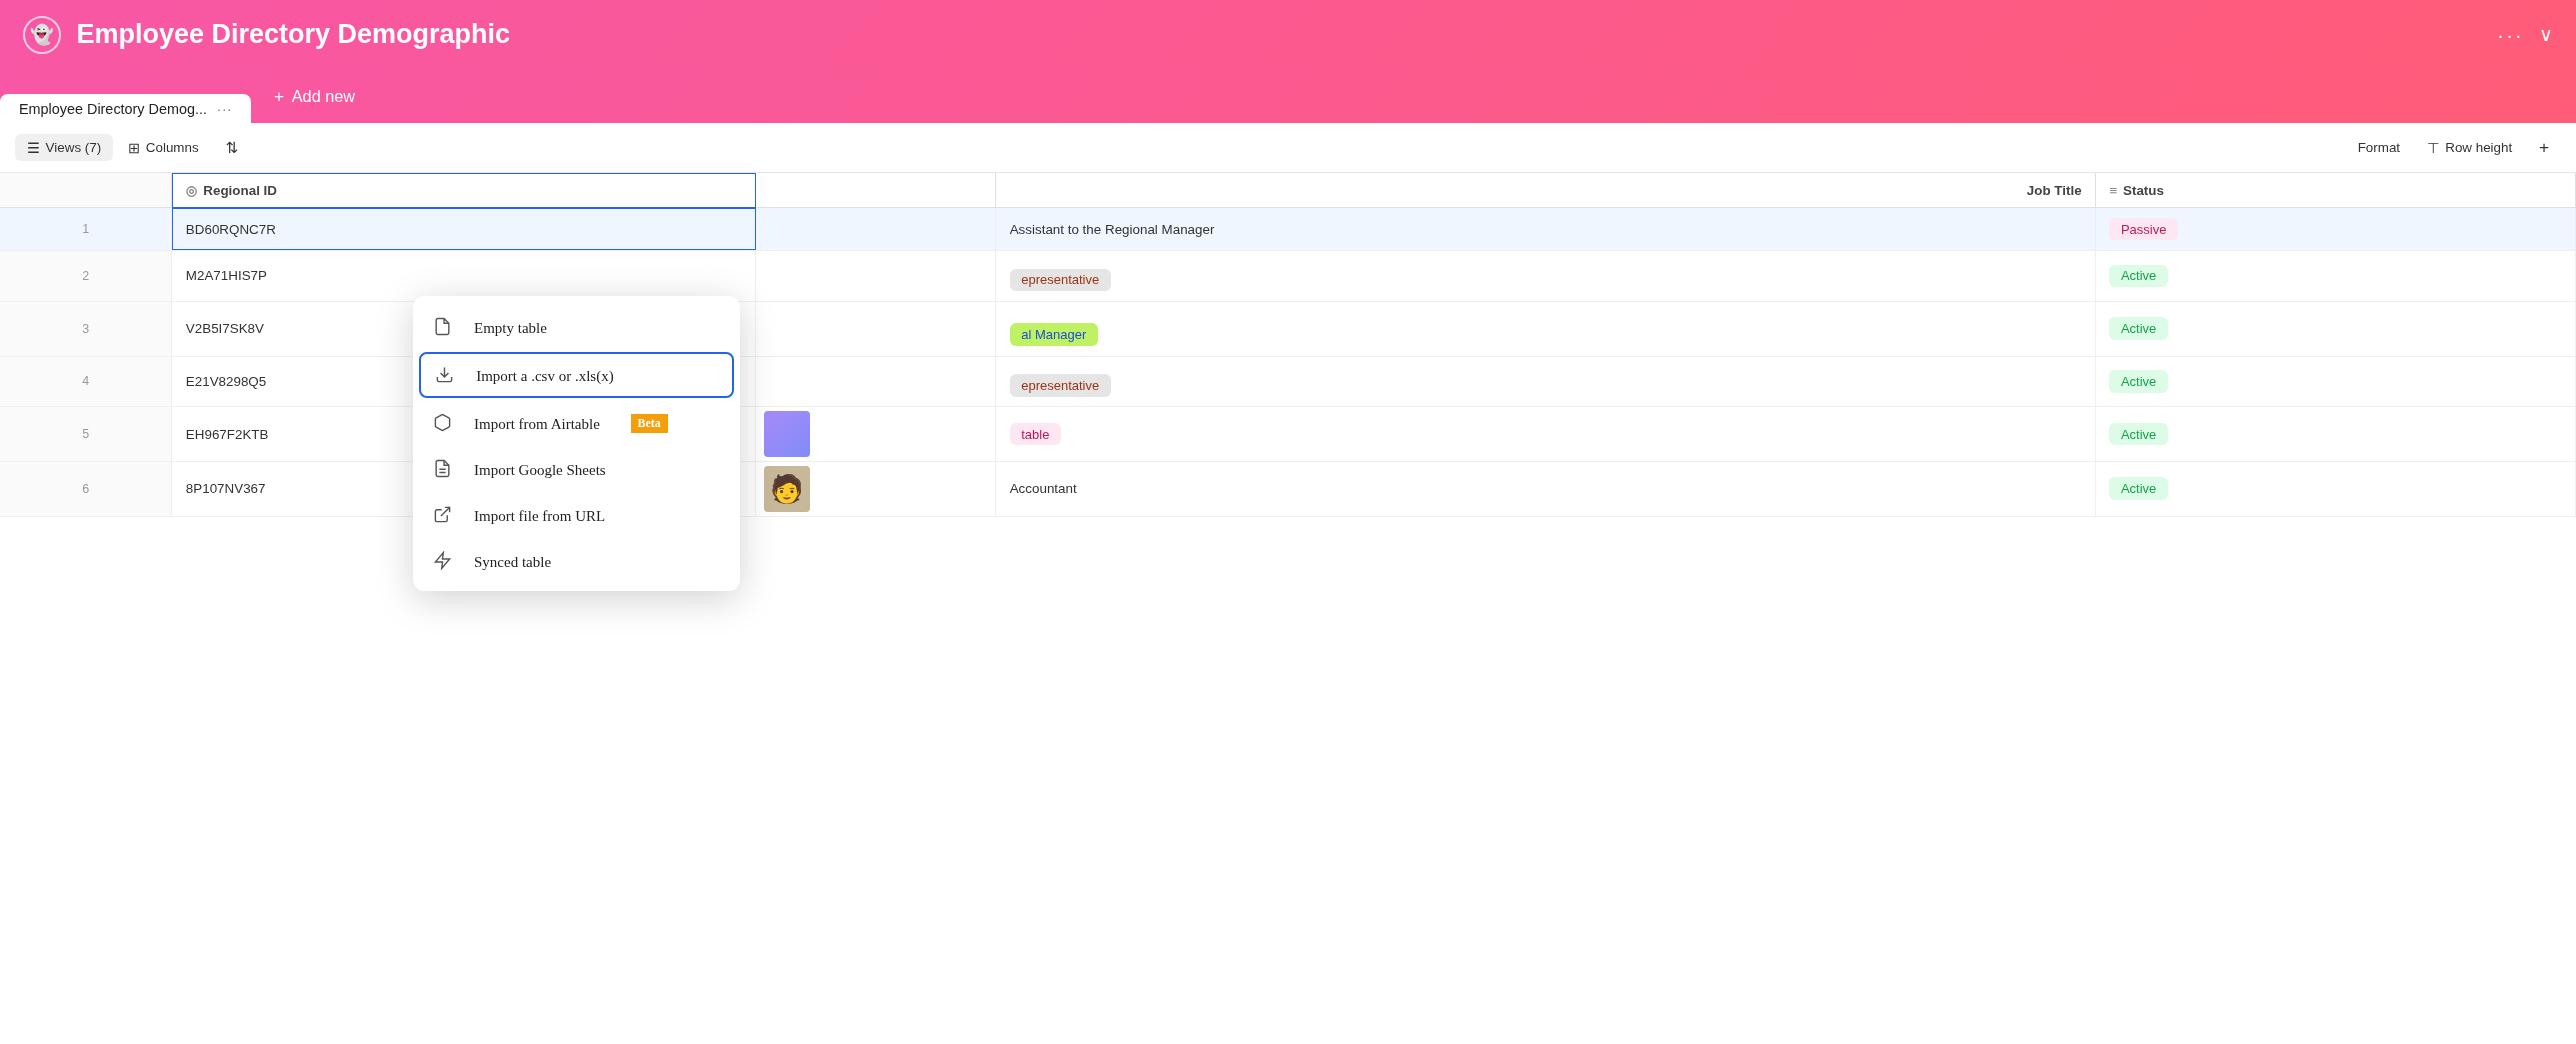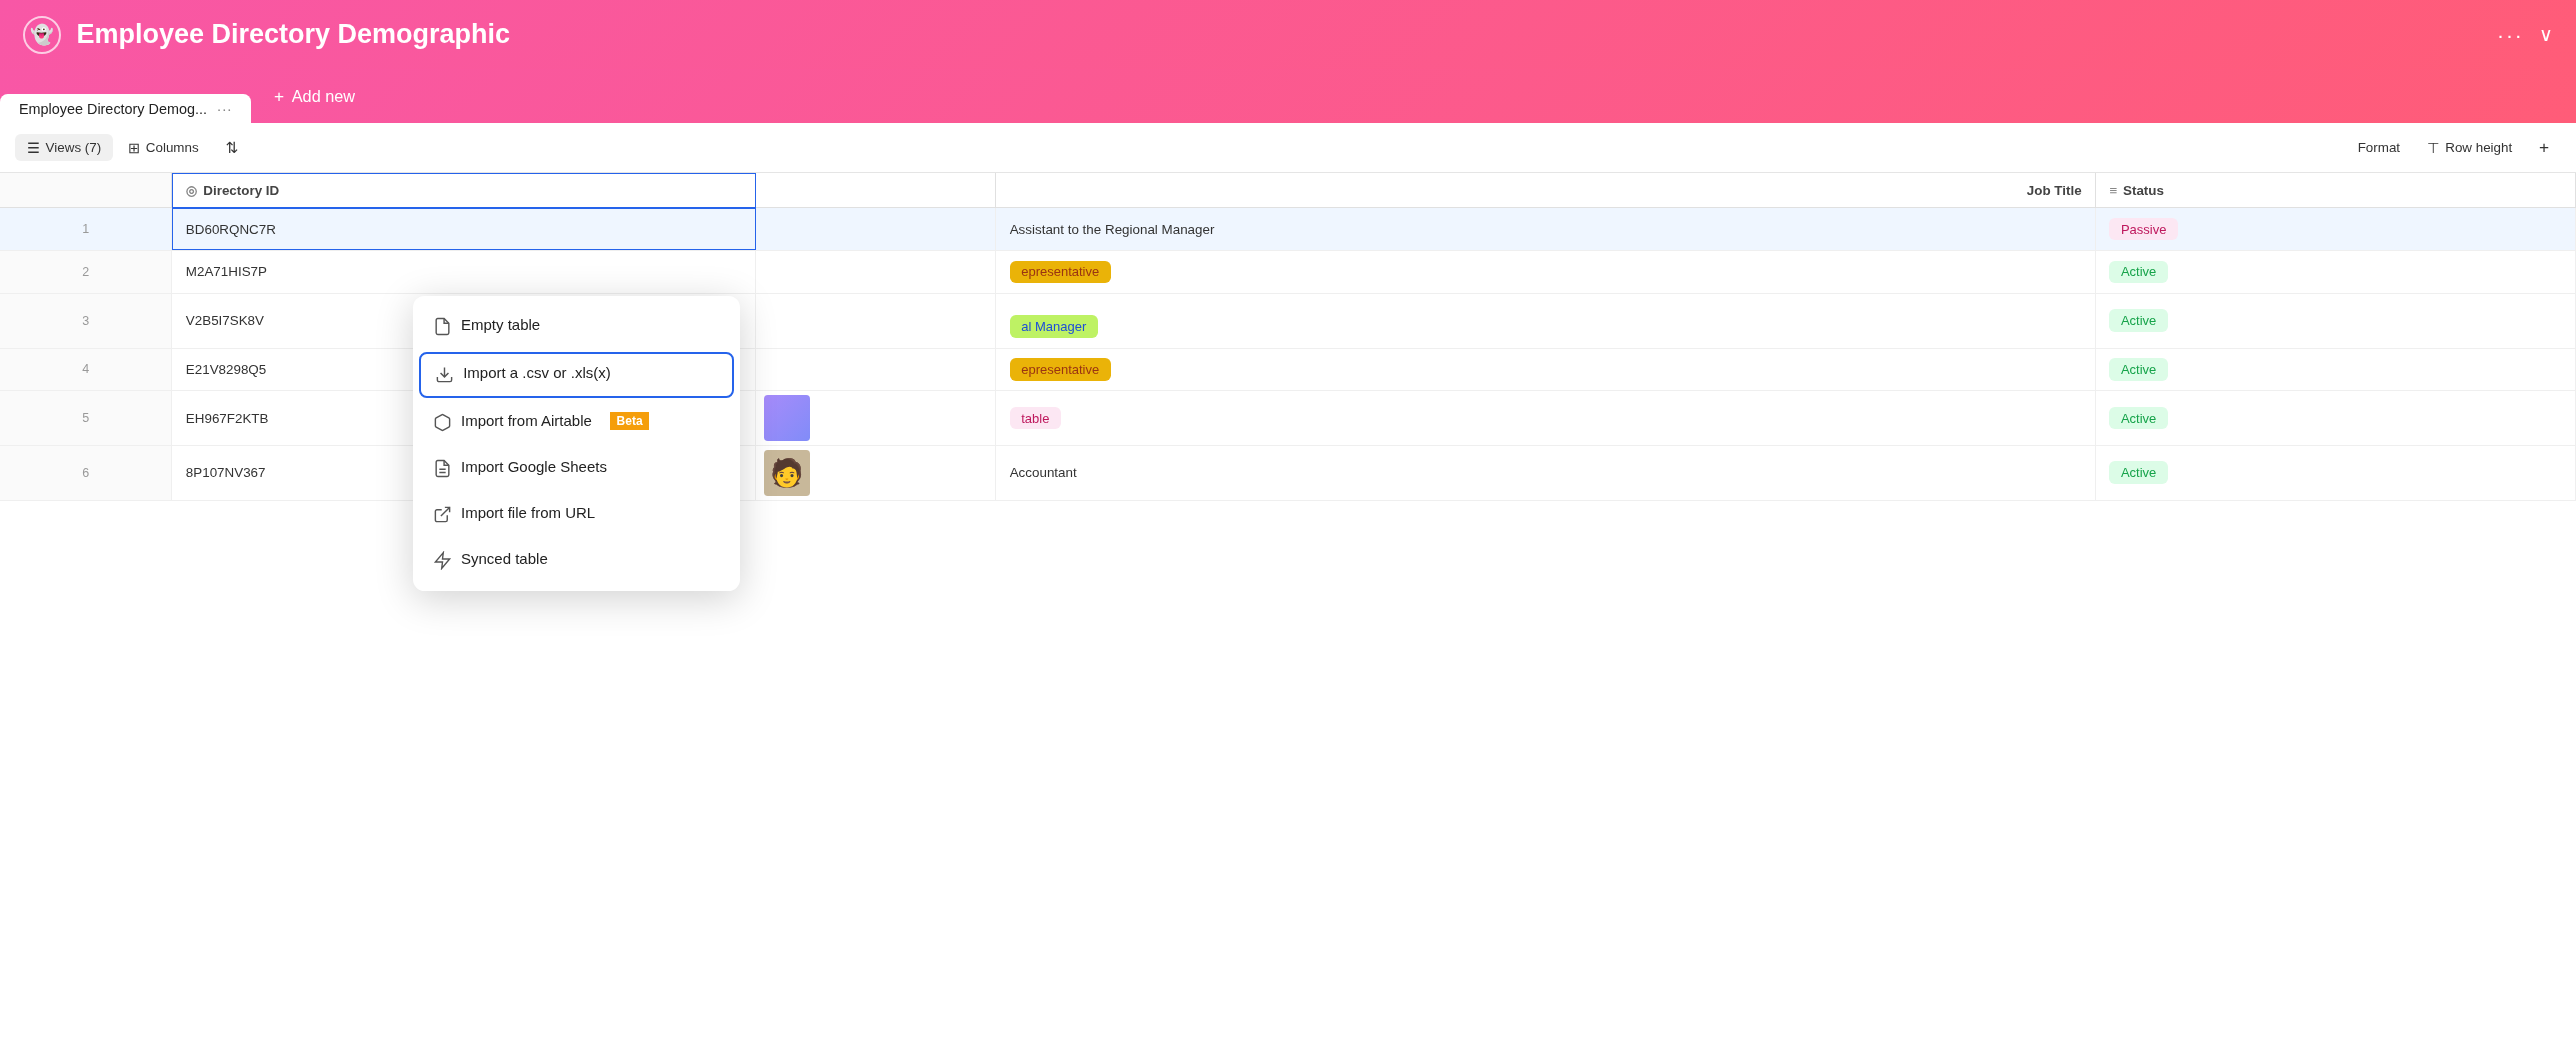--- a/index.html
+++ b/index.html
@@ -104,27 +104,28 @@
       width: 327px;
       background: white;
       border-radius: 11.5px;
       box-shadow: 0 7.7px 38px rgba(0,0,0,0.18);
       z-index: 100;
       padding: 7.7px 0;
       overflow: hidden;
     }
     .dropdown-item {
       display: flex;
-      align-items: flex-start;
-      gap: 8px;
+      align-items: flex-end;
+      gap: 21px;
       padding: 12.5px 19px;
       font-size: 15px;
       color: #222;
       cursor: pointer;
       transition: background 0.1s;
+      font-family: Liberation Serif, serif;
     }
     .dropdown-item.highlighted {
       border: 2.4px solid #2563eb;
       border-radius: 7.7px;
       margin: 1.9px 5.8px;
       padding: 10.6px 13.4px;
     }
     .dropdown-icon {
       width: 21px; height: 21px;
       display: flex; align-items: center; justify-content: center;
@@ -199,21 +200,21 @@
 
     .tag {
       display: inline-block;
       padding: 3.8px 11.5px;
       border-radius: 5.8px;
       font-size: 13px;
       font-weight: 400;
     }
     .tag-passive { background: #fce7f3; color: #be185d; }
     .tag-active { background: #dcfce7; color: #16a34a; }
-    .tag-orange { background: #eab308; color: #9a3412; }
+    .tag-orange { background: #e5e5e5; color: #9a3412; margin-top: 8px; }
     .tag-blue { background: #bef264; color: #1d4ed8; margin-top: 12px; }
     .tag-pink { background: #fce7f3; color: #be185d; }
 
     .avatar-cell {
       width: 46px; height: 46px;
       border-radius: 3.8px;
       overflow: hidden;
       background: #ddd;
       display: flex; align-items: center; justify-content: center;
     }
@@ -282,21 +283,21 @@
 <div class="main-content">
 
   <div class="table-container">
     <table>
       <thead>
         <tr>
           <th></th>
           <th class="col-id col-highlight">
             <span class="th-icon">
               <span style="color:#888; font-size:13.4px;">◎</span>
-              <span>Directory ID</span>
+              <span>Regional ID</span>
             </span>
           </th>
           <th style="width:67px;"></th>
           <th class="col-job">
             <span>Job Title</span>
           </th>
           <th class="col-status">
             <span class="th-icon">
               <span style="color:#888; font-size:13.4px;">≡</span>
               <span>Status</span>

